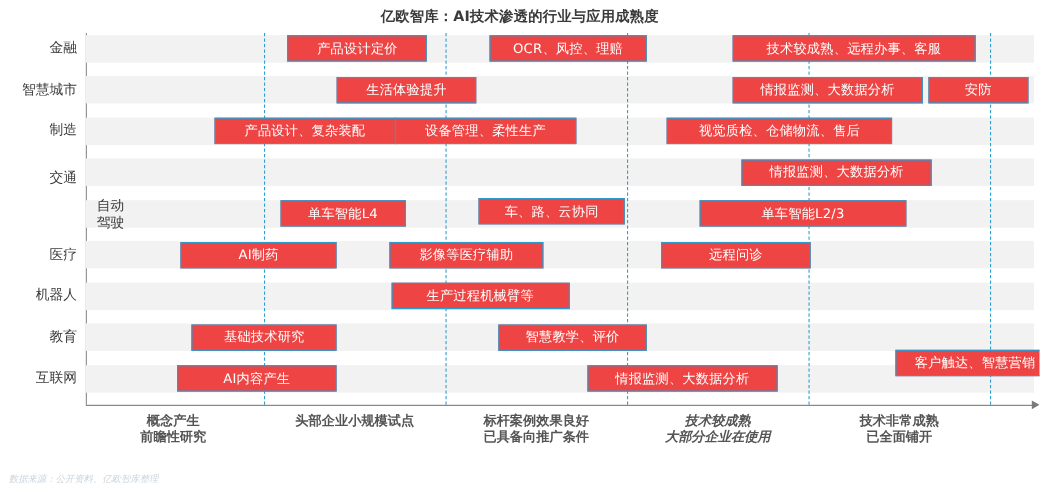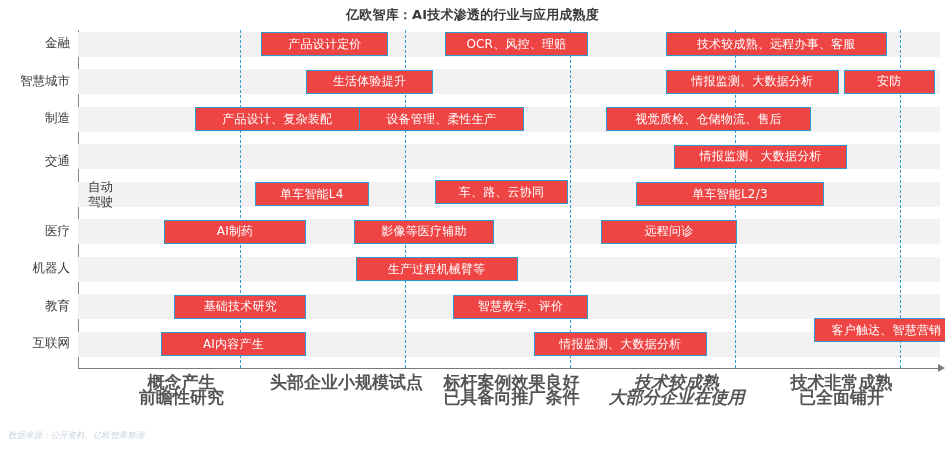--- a/index.html
+++ b/index.html
@@ -47,22 +47,22 @@
     position:absolute;left:78px;top:368px;width:862px;height:1px;
     background:#7a7a7a;
   }
   #x-axis-arrow{
     position:absolute;left:938px;top:364px;width:0;height:0;
     border-top:4px solid transparent;border-bottom:4px solid transparent;
     border-left:7px solid #7a7a7a;
   }
   .x-label{
     position:absolute;top:375px;text-align:center;
-    font-size:17px;color:#555555;line-height:15px;font-weight:bold;
-    white-space:nowrap;transform:translateX(-50%);margin-left:24px;
+    font-size:12px;color:#555555;line-height:15px;font-weight:bold;
+    white-space:nowrap;transform:translateX(-50%);
   }
   #source-note{
     position:absolute;left:8px;top:430px;
     font-size:8.5px;color:#c9d4de;font-style:italic;white-space:nowrap;
   }
 </style>
 </head>
 <body>
 
 <div id="chart-title">亿欧智库：AI技术渗透的行业与应用成熟度</div>

